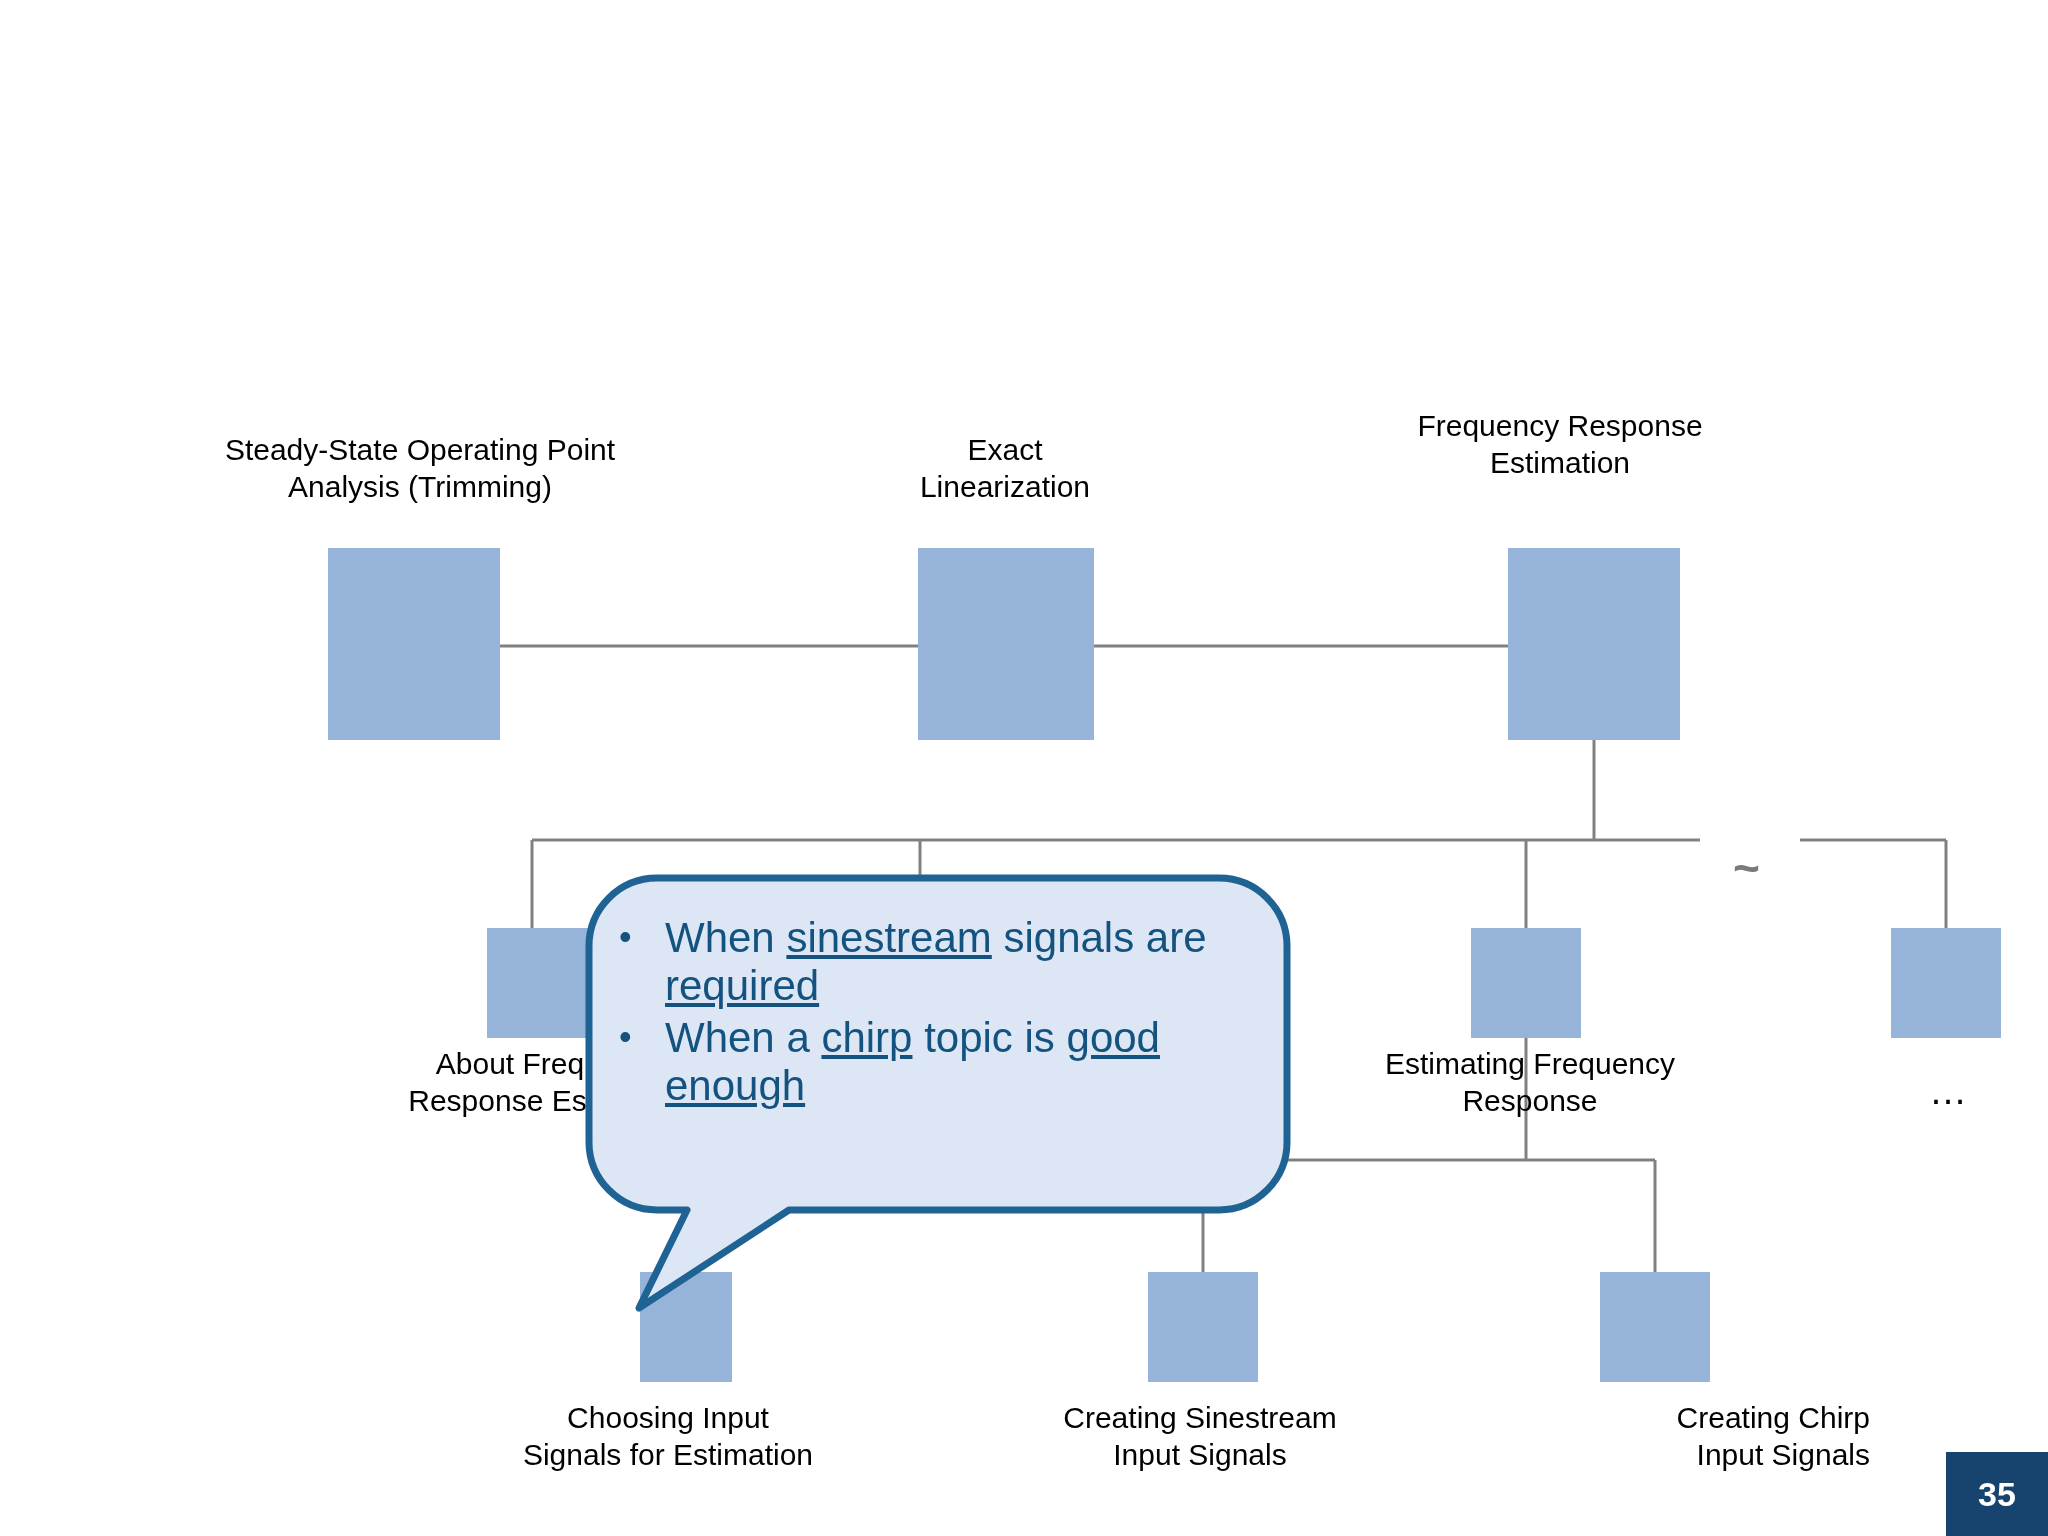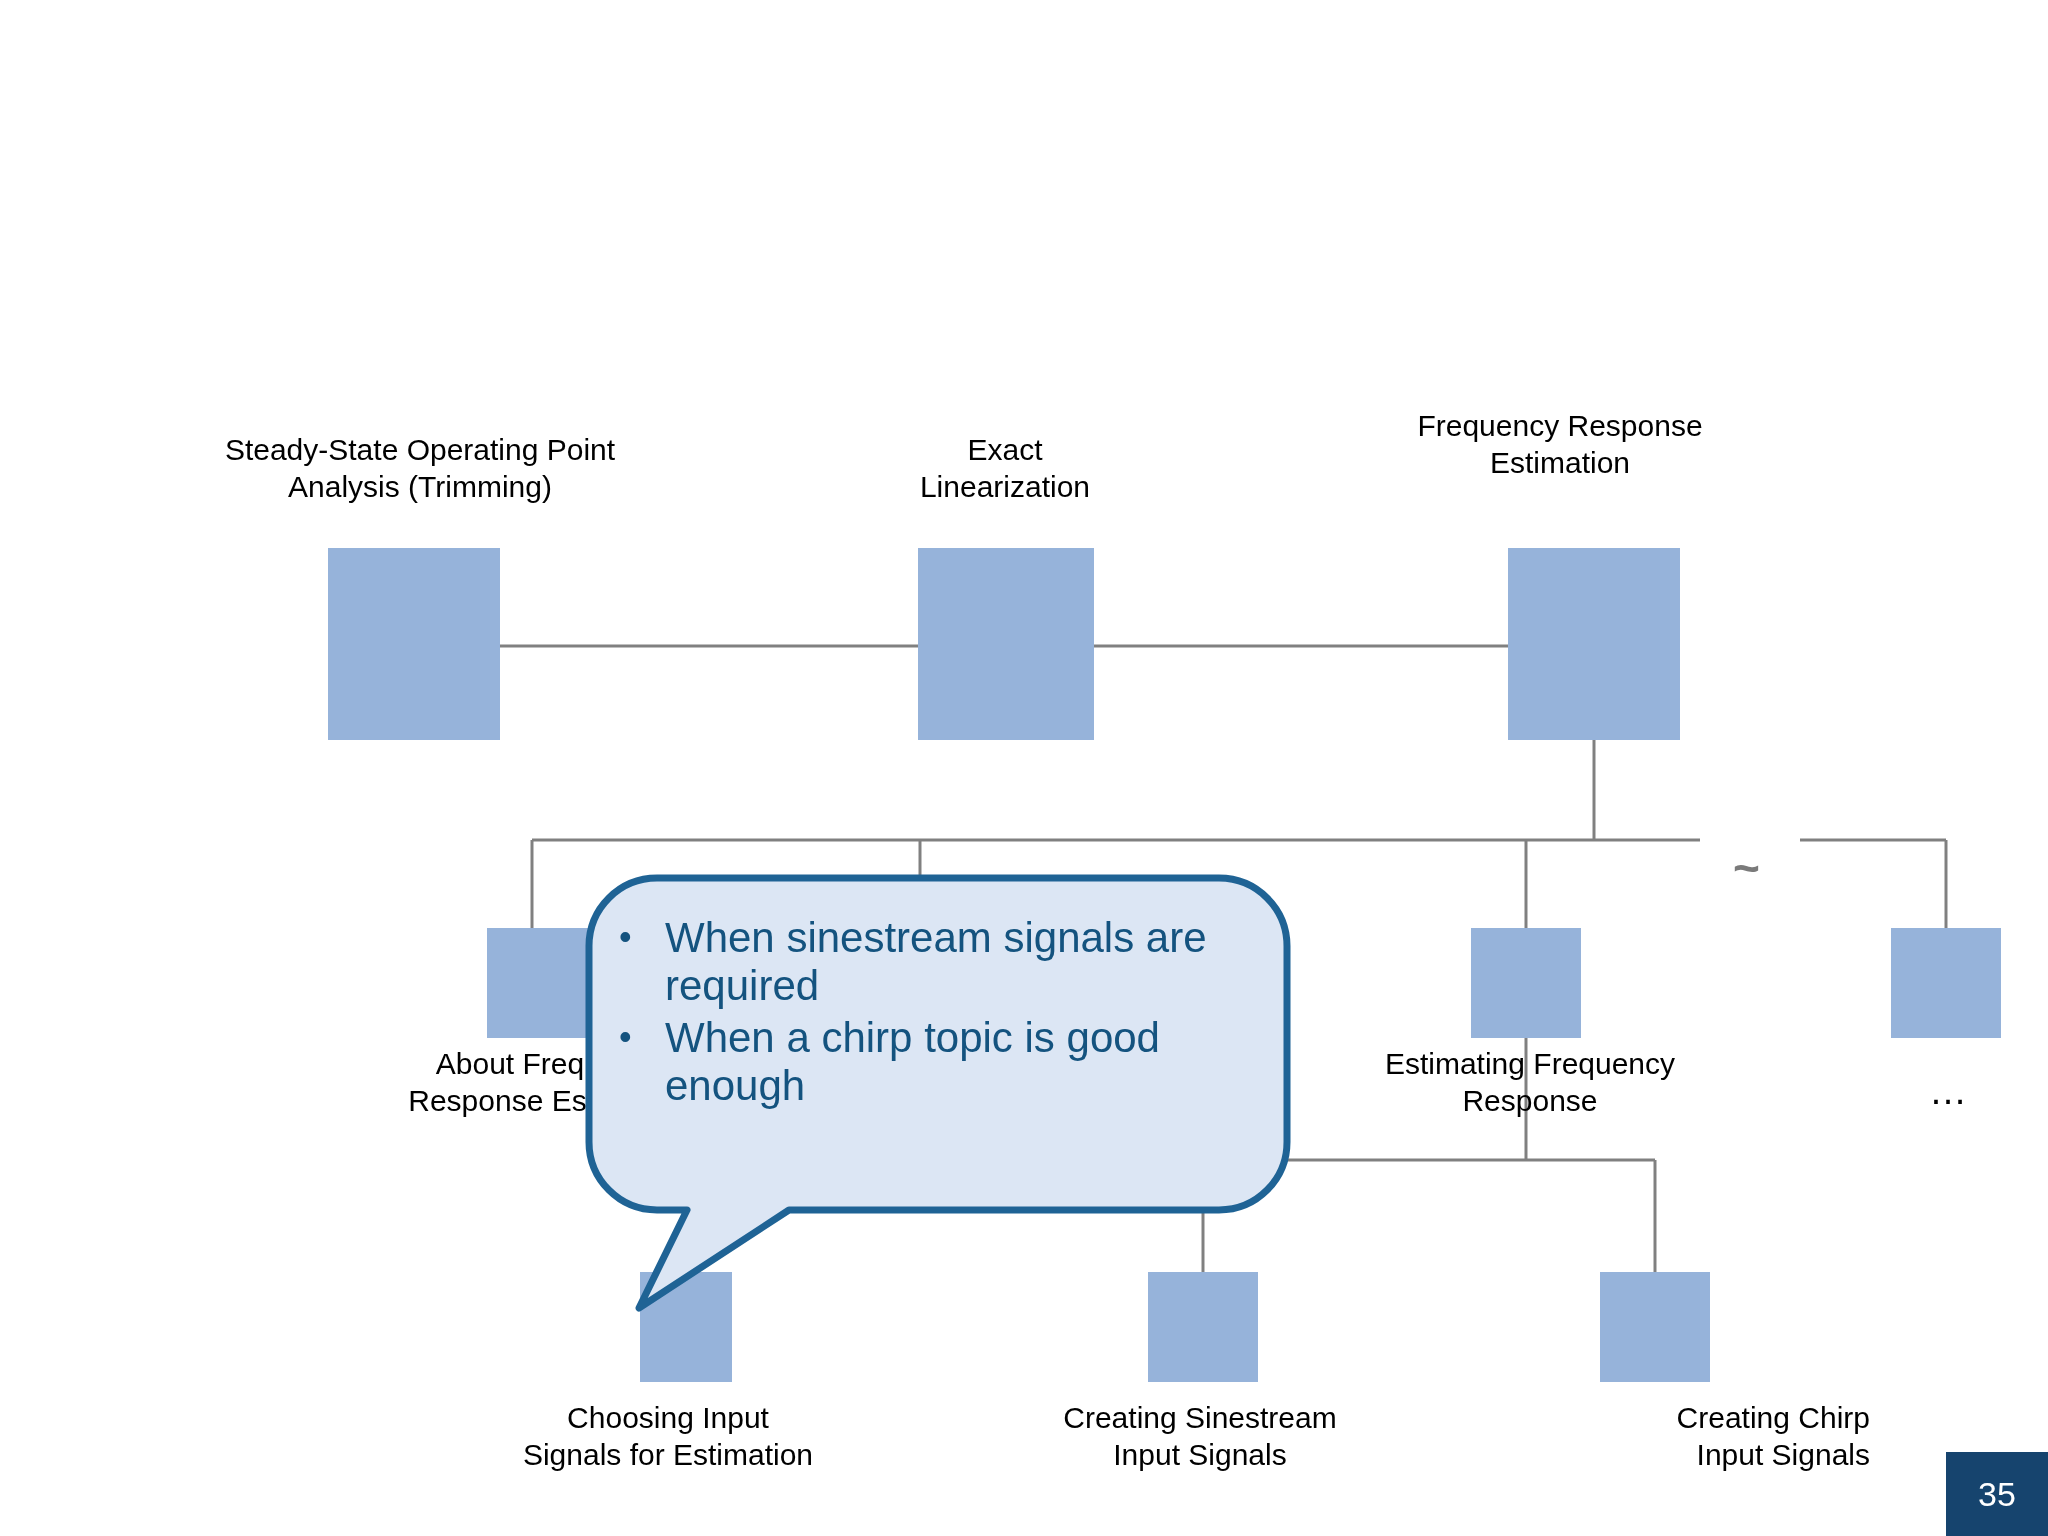--- a/index.html
+++ b/index.html
@@ -139,33 +139,33 @@
   }
   .bullet-dot {
     flex: 0 0 46px;
     font-size: 36px;
     line-height: 1.28;
     color: #14537F;
   }
   .bullet-text {
     flex: 1 1 auto;
   }
-  .u { text-underline-offset: 3px; }
+  .u { text-decoration: underline; text-underline-offset: 3px; }
 
   
   #page-badge {
     position: absolute;
     left: 1946px;
     top: 1452px;
     width: 102px;
     height: 84px;
     background: #16446E;
     color: #ffffff;
     font-size: 34px;
-    font-weight: normal;
+    font-weight: bold;
     display: flex;
     align-items: center;
     justify-content: center;
   }
 </style>
 </head>
 <body>
 
 <div id="slide">
 

